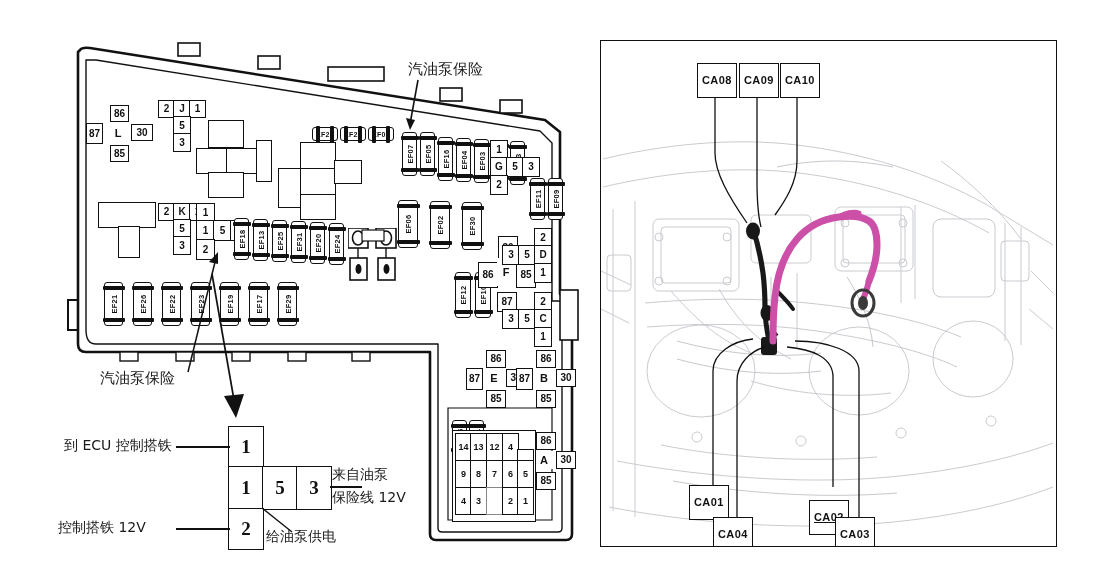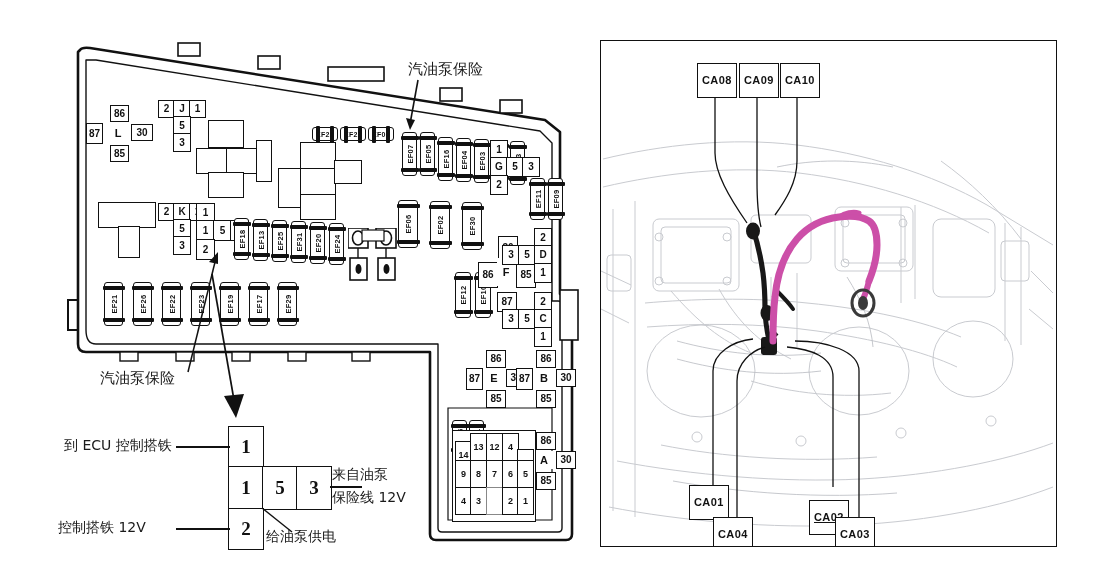--- a/index.html
+++ b/index.html
@@ -379,21 +379,21 @@
     <div class="abs" style="left:516px;top:432px;width:72px;height:62px;">
       <div class="cell" style="left:20px;top:0;width:18px;height:16px;">86</div>
       <div class="cell" style="left:0;top:18px;width:15px;height:20px;">87</div>
       <div class="cell" style="left:19px;top:19px;width:18px;height:18px;border:none;font-size:11px;">A</div>
       <div class="cell" style="left:40px;top:19px;width:18px;height:16px;">30</div>
       <div class="cell" style="left:20px;top:40px;width:18px;height:16px;">85</div>
     </div>
 
     <div class="abs" style="left:452px;top:430px;width:82px;height:90px;border:1.6px solid #111;background:#fff;">
 
-      <div class="cell sm" style="left:2px;top:2px;width:15px;height:26px;margin-top:8px;">14</div>
+      <div class="cell sm" style="left:2px;top:2px;width:15px;height:26px;">14</div>
       <div class="cell sm" style="left:17px;top:2px;width:15px;height:26px;">13</div>
       <div class="cell sm" style="left:33px;top:2px;width:15px;height:26px;">12</div>
       <div class="cell sm" style="left:49px;top:2px;width:15px;height:26px;">4</div>
       <div class="cell sm" style="left:64px;top:2px;width:15px;height:26px;margin-top:16px;">10</div>
 
       <div class="cell sm" style="left:2px;top:29px;width:15px;height:26px;">9</div>
       <div class="cell sm" style="left:17px;top:29px;width:15px;height:26px;">8</div>
       <div class="cell sm" style="left:33px;top:29px;width:15px;height:26px;">7</div>
       <div class="cell sm" style="left:49px;top:29px;width:15px;height:26px;">6</div>
       <div class="cell sm" style="left:64px;top:29px;width:15px;height:26px;">5</div>

